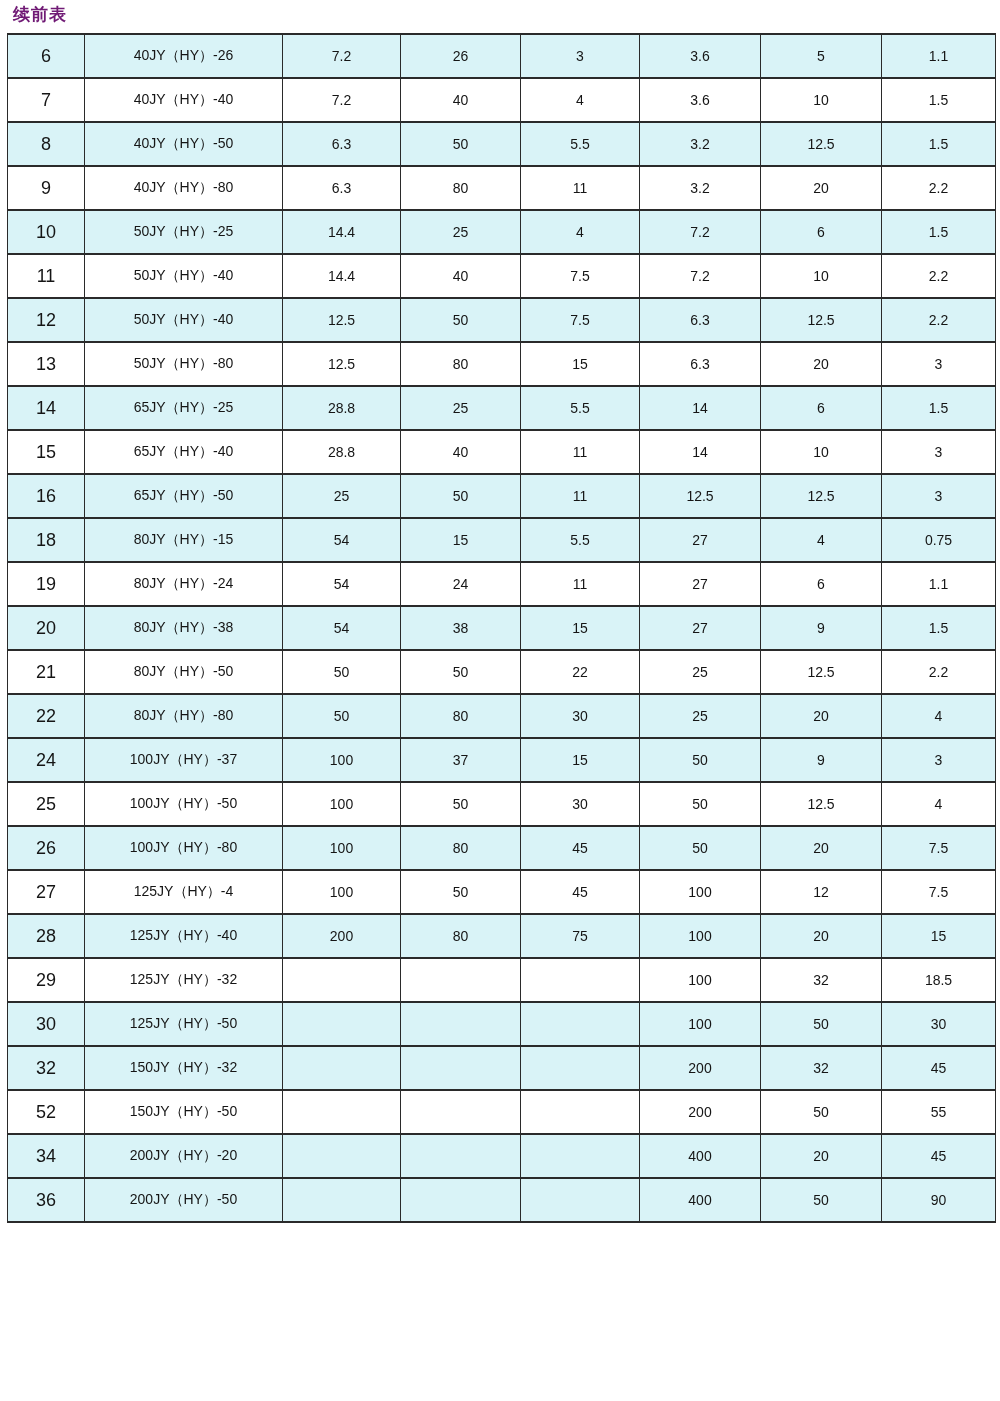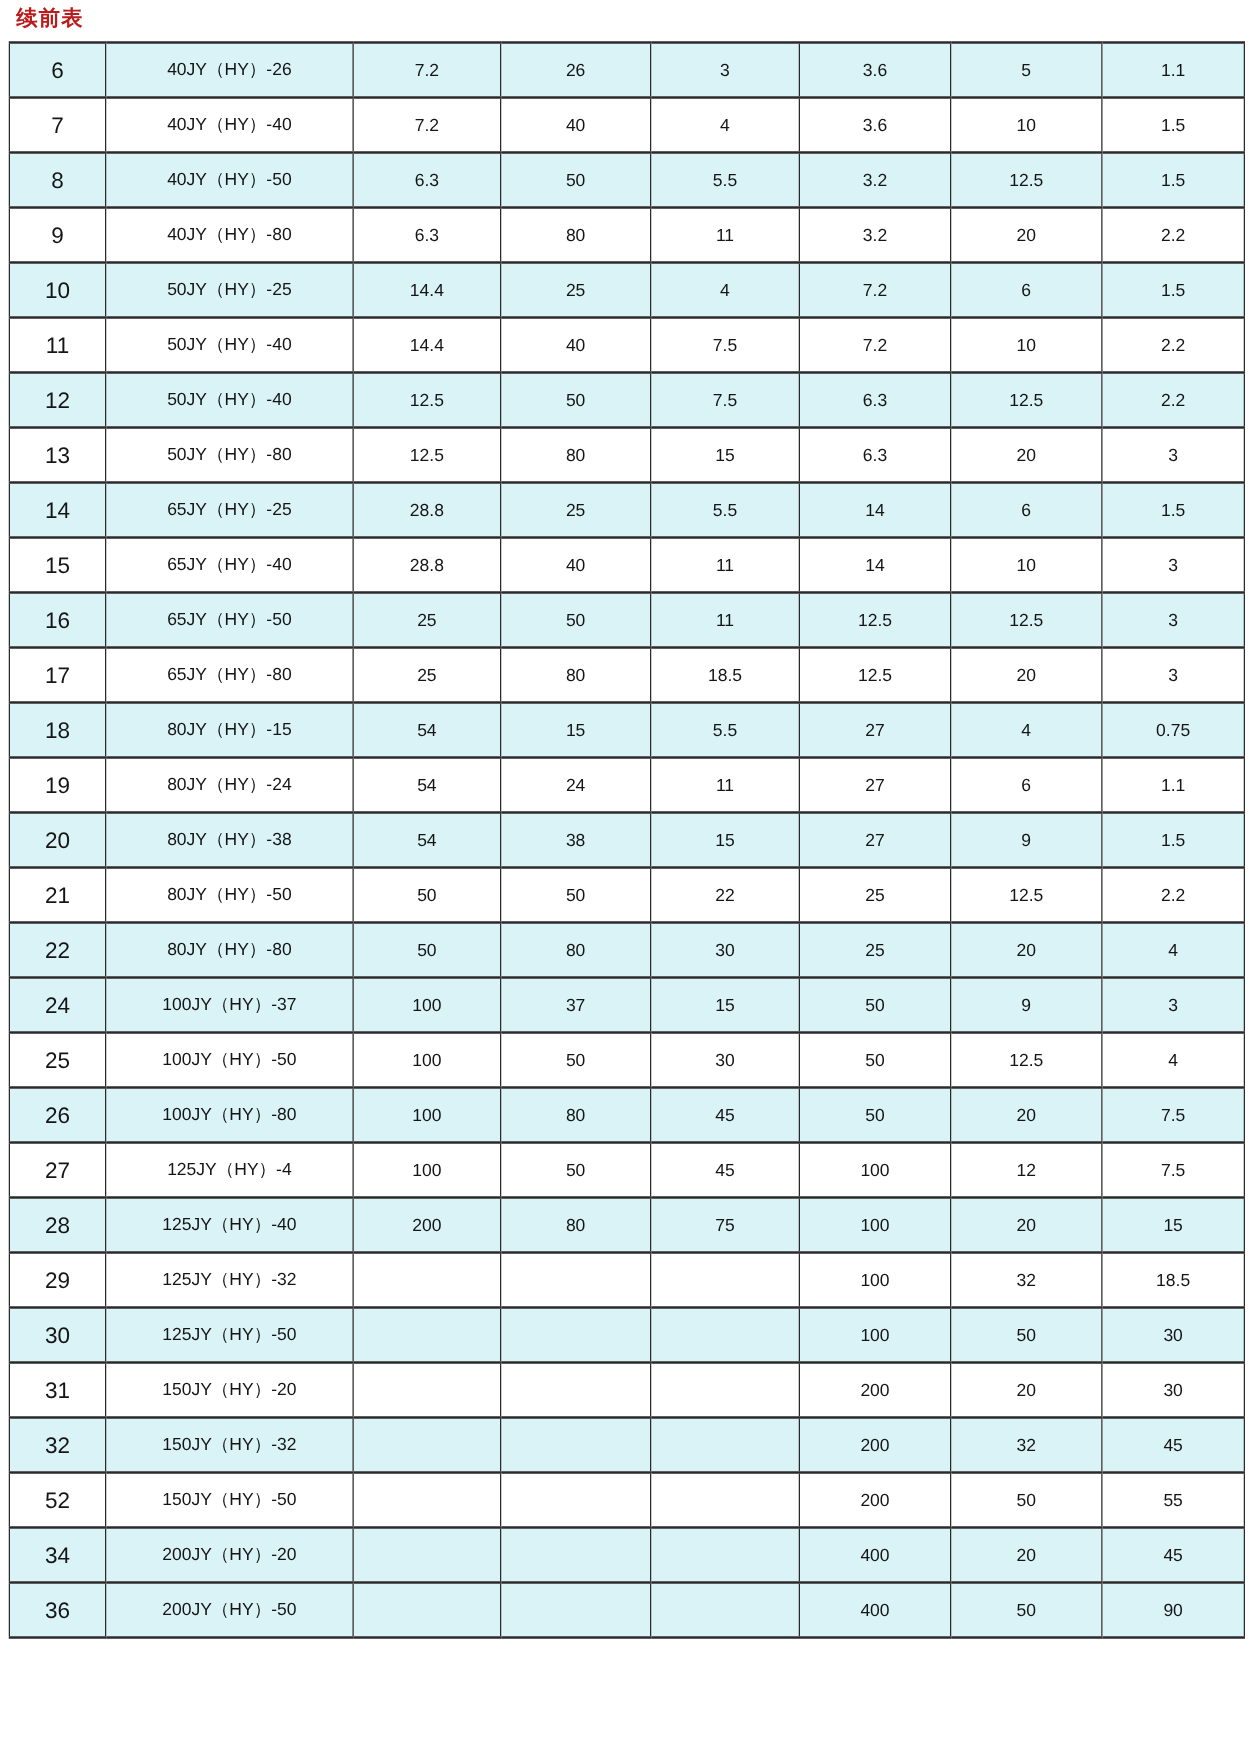--- a/index.html
+++ b/index.html
@@ -17,21 +17,21 @@
     color: #151515;
   }
   .caption {
     position: absolute;
     left: 13px;
     top: 3px;
     font-family: "DejaVu Serif", serif;
     font-size: 17px;
     font-weight: bold;
     letter-spacing: 1px;
-    color: #b91c1c;
+    color: #701a75;
   }
   table.spec-table {
     position: absolute;
     left: 7px;
     top: 33px;
     width: 988px;
     table-layout: fixed;
     border-collapse: collapse;
     border-spacing: 0;
   }
@@ -177,30 +177,20 @@
         <tr class="alt">
           <td>16</td>
           <td>65JY（HY）-50</td>
           <td>25</td>
           <td>50</td>
           <td>11</td>
           <td>12.5</td>
           <td>12.5</td>
           <td>3</td>
         </tr>
-        <tr>
-          <td>17</td>
-          <td>65JY（HY）-80</td>
-          <td>25</td>
-          <td>80</td>
-          <td>18.5</td>
-          <td>12.5</td>
-          <td>20</td>
-          <td>3</td>
-        </tr>
         <tr class="alt">
           <td>18</td>
           <td>80JY（HY）-15</td>
           <td>54</td>
           <td>15</td>
           <td>5.5</td>
           <td>27</td>
           <td>4</td>
           <td>0.75</td>
         </tr>
@@ -305,30 +295,20 @@
           <td>18.5</td>
         </tr>
         <tr class="alt">
           <td>30</td>
           <td>125JY（HY）-50</td>
           <td></td>
           <td></td>
           <td></td>
           <td>100</td>
           <td>50</td>
-          <td>30</td>
-        </tr>
-        <tr>
-          <td>31</td>
-          <td>150JY（HY）-20</td>
-          <td></td>
-          <td></td>
-          <td></td>
-          <td>200</td>
-          <td>20</td>
           <td>30</td>
         </tr>
         <tr class="alt">
           <td>32</td>
           <td>150JY（HY）-32</td>
           <td></td>
           <td></td>
           <td></td>
           <td>200</td>
           <td>32</td>

